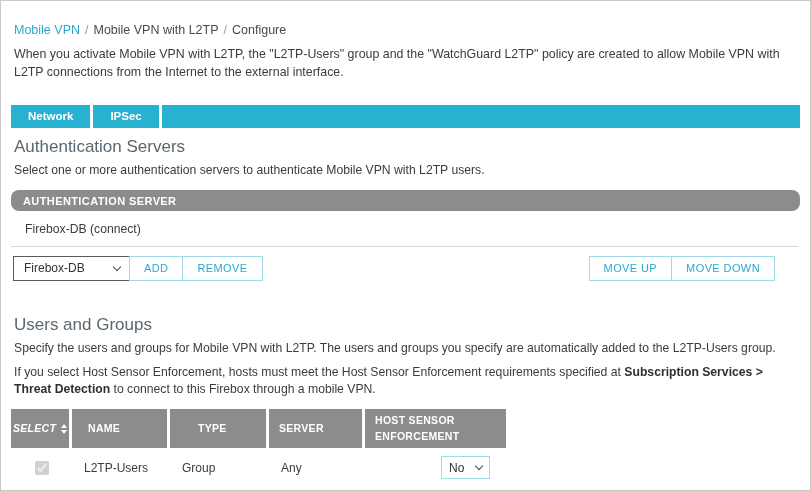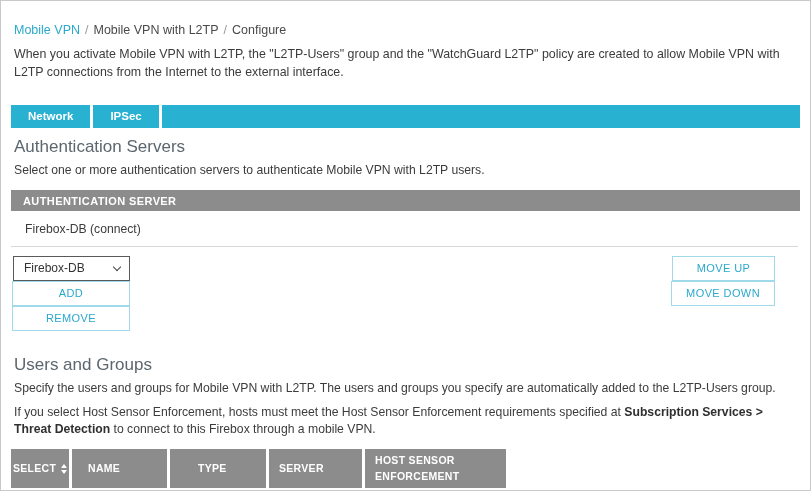--- a/index.html
+++ b/index.html
@@ -31,27 +31,27 @@
   .tab.active { background: #fff; color: #2aa9cb; font-weight: 400; height: 27px; line-height: 24px; padding: 0 21px; }
   .tab-filler { flex: 1; height: 23px; background: #29b1d2; }
   
   h2.section-title { font-size: 17px; font-weight: 400; color: #5b666e; margin: 9px 13px 5px; }
   p.section-desc { font-size: 12.2px; margin: 0 13px 10px; line-height: 1.45; width: 786px; }
   p.section-desc b { color: #303030; }
   
   .gray-header {
     margin: 0 10px; width: 789px; background: #8c8c8c; color: #fff;
     font-size: 11px; font-weight: 700; letter-spacing: .4px;
-    padding: 5px 12px 4px; text-transform: uppercase;
+    padding: 5px 12px 4px; text-transform: uppercase; border-radius: 8px;
   }
   .server-row { padding: 11px 13px 10px 24px; font-size: 12.2px; color: #3c3c3c; }
   hr.sep-line { border: none; border-top: 1px solid #d8d8d8; margin: 0 12px 0 10px; }
   
   .controls-row { display: flex; justify-content: space-between; margin: 9px 35px 0 12px; }
-  .ctrl-left, .ctrl-right, .btn-group { display: flex; flex-direction: column; }
+  .ctrl-left, .ctrl-right, .btn-group { display: flex; }
   .select {
     display: flex; align-items: center; justify-content: space-between;
     height: 25px; background: #fff; font-size: 12px; color: #333;
     padding: 0 9px 0 10px; cursor: pointer;
   }
   .select.dark { border: 1px solid #5a5a5a; width: 117px; }
   .select.teal { border: 1px solid #9fd9ea; }
   .chev { display: inline-block; width: 6px; height: 6px; border-right: 1.6px solid #444; border-bottom: 1.6px solid #444; transform: rotate(45deg); margin-top: -3px; margin-left: 8px; }
   .btn {
     height: 25px; background: #fff; border: 1px solid #9fd9ea;
@@ -62,21 +62,21 @@
   .btn + .btn { margin-left: -1px; }
   .ctrl-left .btn:first-of-type { margin-left: -1px; }
   
   .u-table { margin: 2px 10px 0; width: 497px; font-size: 12px; }
   .u-head { display: flex; gap: 3px; }
   .u-hcell {
     background: #8c8c8c; color: #fff; font-weight: 700; font-size: 10.5px;
     letter-spacing: .3px; min-height: 38px; display: flex; align-items: center;
     padding: 4px 10px; line-height: 1.5; cursor: pointer;
   }
-  .u-hcell.c1 { width: 58px; justify-content: center; padding: 4px 2px; }
+  .u-hcell.c1 { width: 58px; justify-content: center; padding: 4px 2px; font-style: italic; }
   .u-hcell.c2 { width: 95px; padding-left: 16px; }
   .u-hcell.c3 { width: 96px; padding-left: 28px; }
   .u-hcell.c4 { width: 93px; }
   .u-hcell.c5 { width: 141px; }
   .sort { display: inline-flex; flex-direction: column; gap: 2px; margin-left: 5px; }
   .sort i { display: block; width: 0; height: 0; border-left: 3.5px solid transparent; border-right: 3.5px solid transparent; }
   .sort .up { border-bottom: 4px solid #fff; }
   .sort .down { border-top: 4px solid #fff; }
   .u-row { display: flex; align-items: center; padding: 8px 0 9px; }
   .u-cell { padding-left: 12px; color: #3c3c3c; }
@@ -121,21 +121,21 @@
       </div>
       <button class="btn">ADD</button>
       <button class="btn">REMOVE</button>
     </div>
     <div class="ctrl-right">
       <button class="btn">MOVE UP</button>
       <button class="btn">MOVE DOWN</button>
     </div>
   </div>
 
-  <h2 class="section-title" style="margin-top:24px">Users and Groups</h2>
+  <h2 class="section-title" style="margin-top:34px">Users and Groups</h2>
   <p class="section-desc" style="margin-bottom:6px">Specify the users and groups for Mobile VPN with L2TP. The users and groups you specify are automatically added to the L2TP-Users group.</p>
   <p class="section-desc"><span>If you select Host Sensor Enforcement, hosts must meet the Host Sensor Enforcement requirements specified at </span><b>Subscription Services &gt; Threat Detection</b><span> to connect to this Firebox through a mobile VPN.</span></p>
 
   <div class="u-table">
     <div class="u-head">
       <div class="u-hcell c1">
         <span>SELECT</span>
         <span class="sort">
             <i class="up"></i>
             <i class="down"></i>

